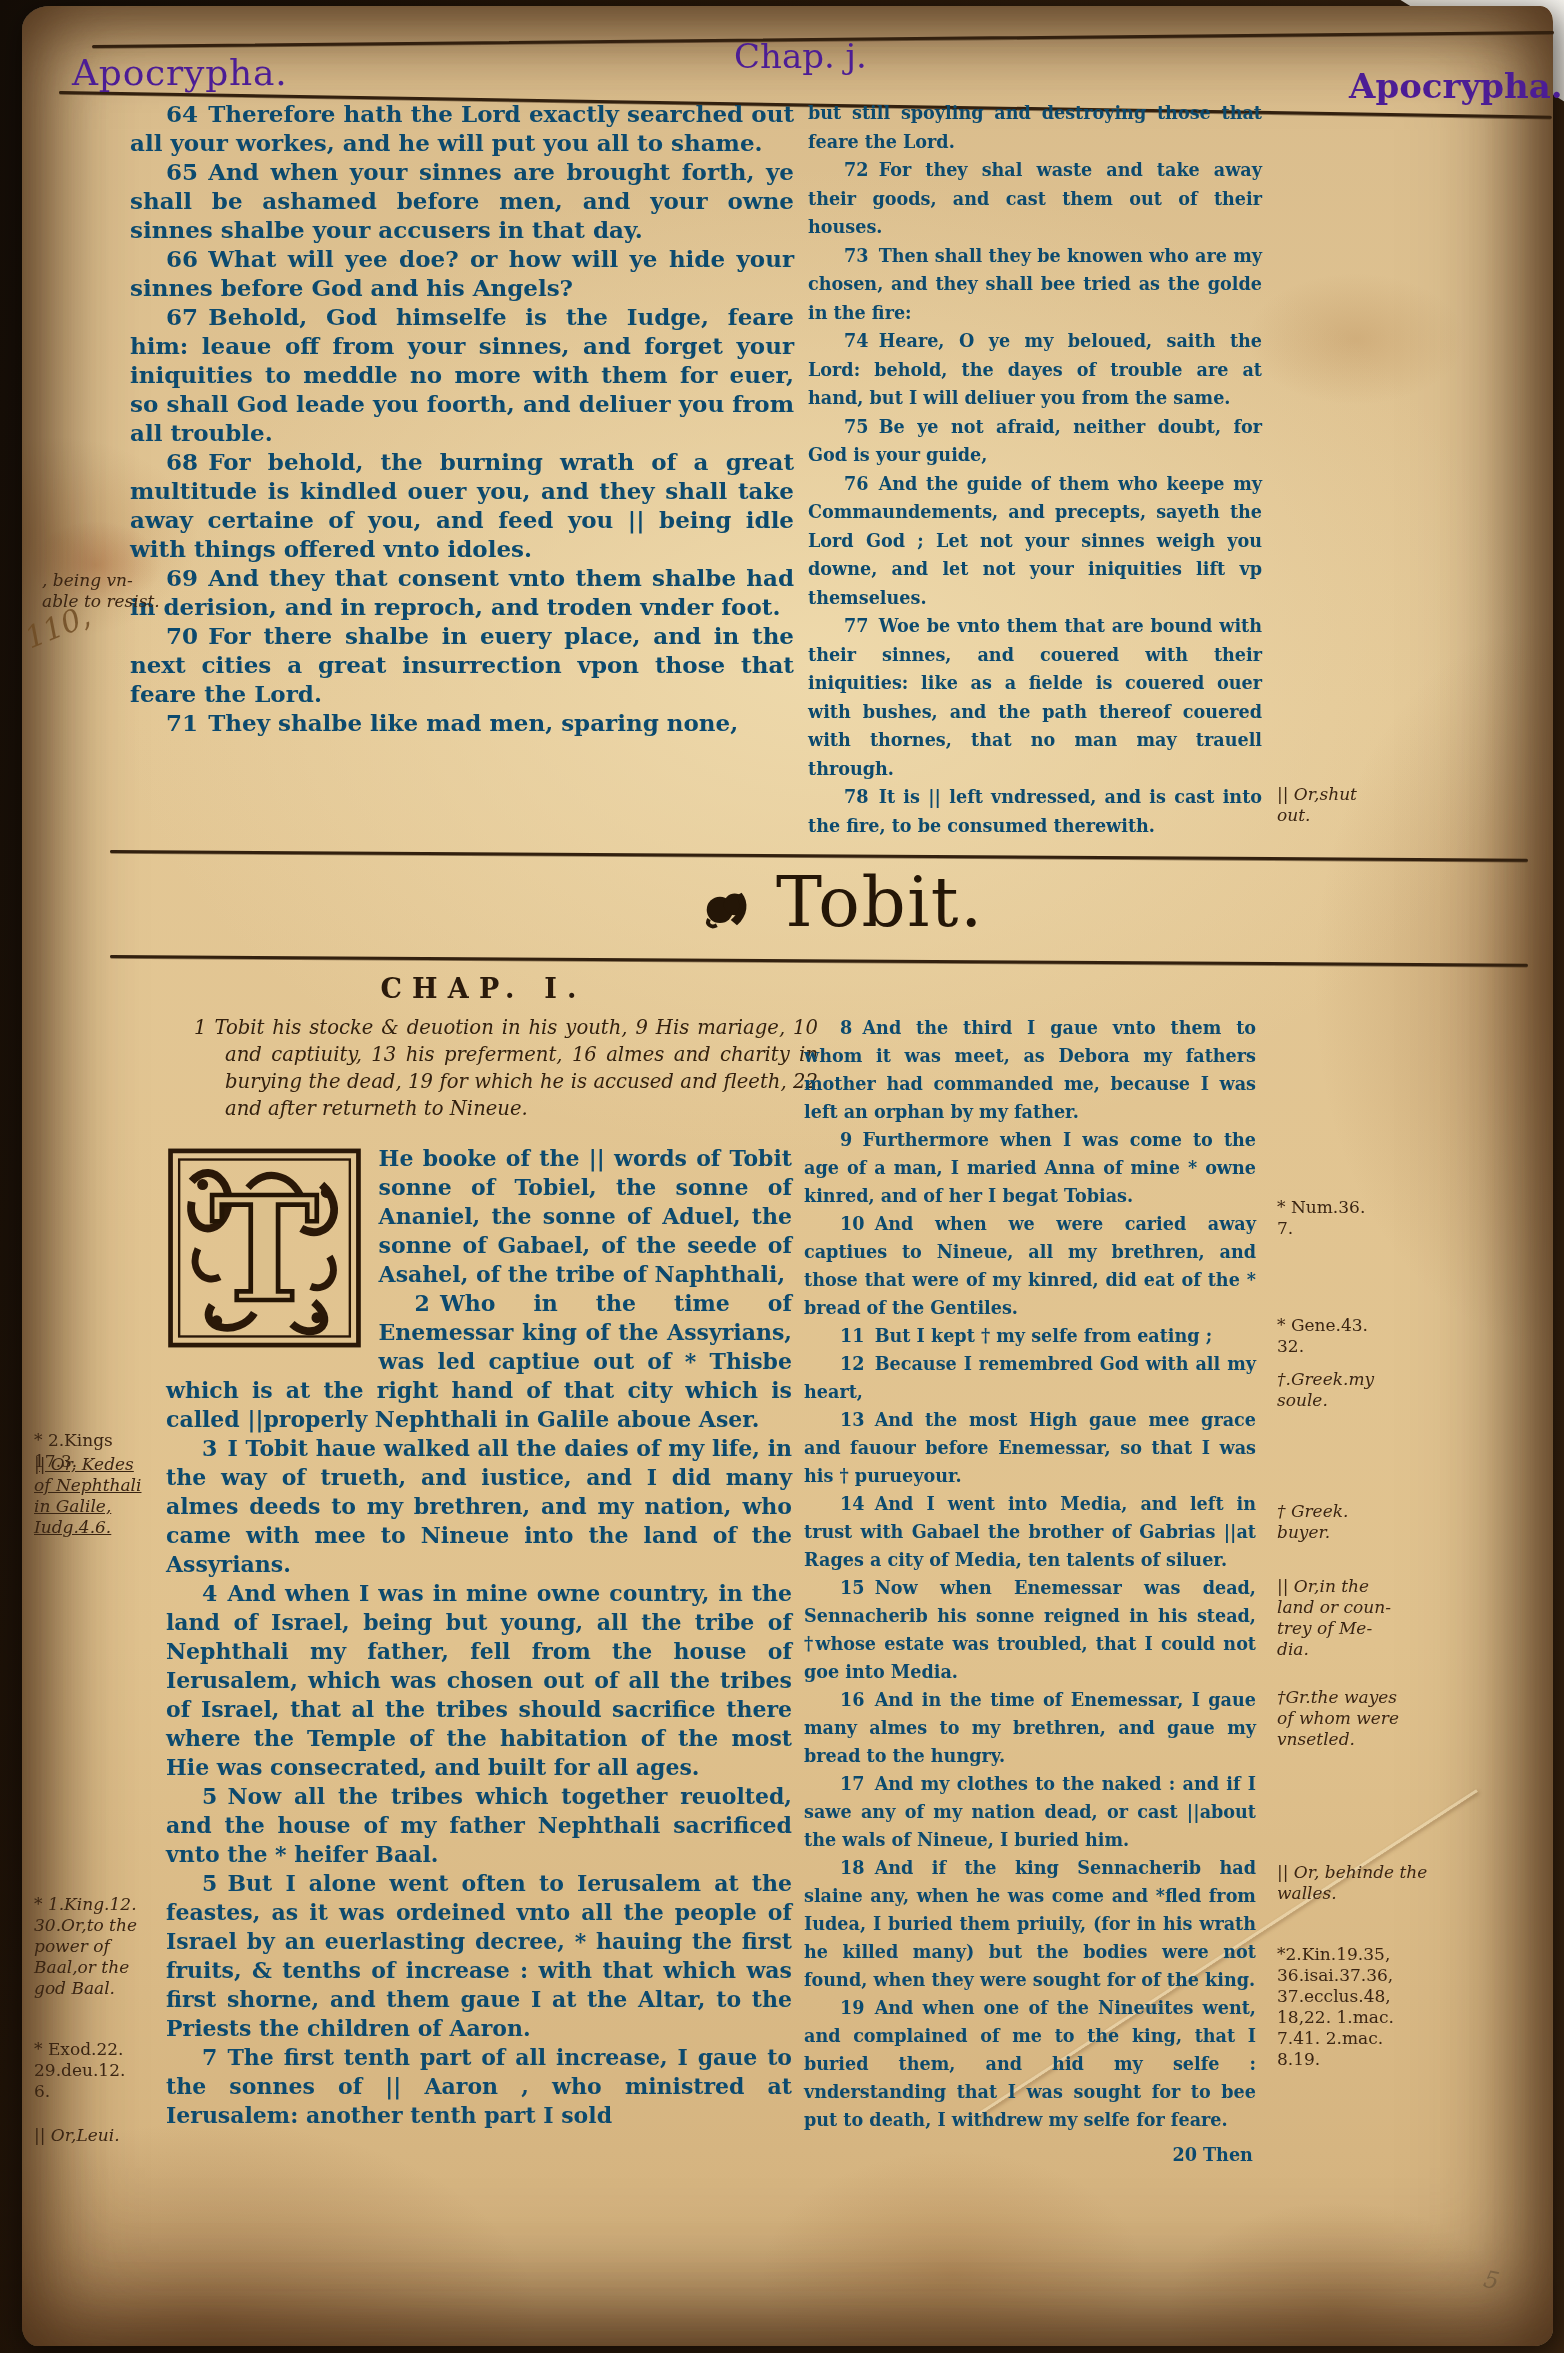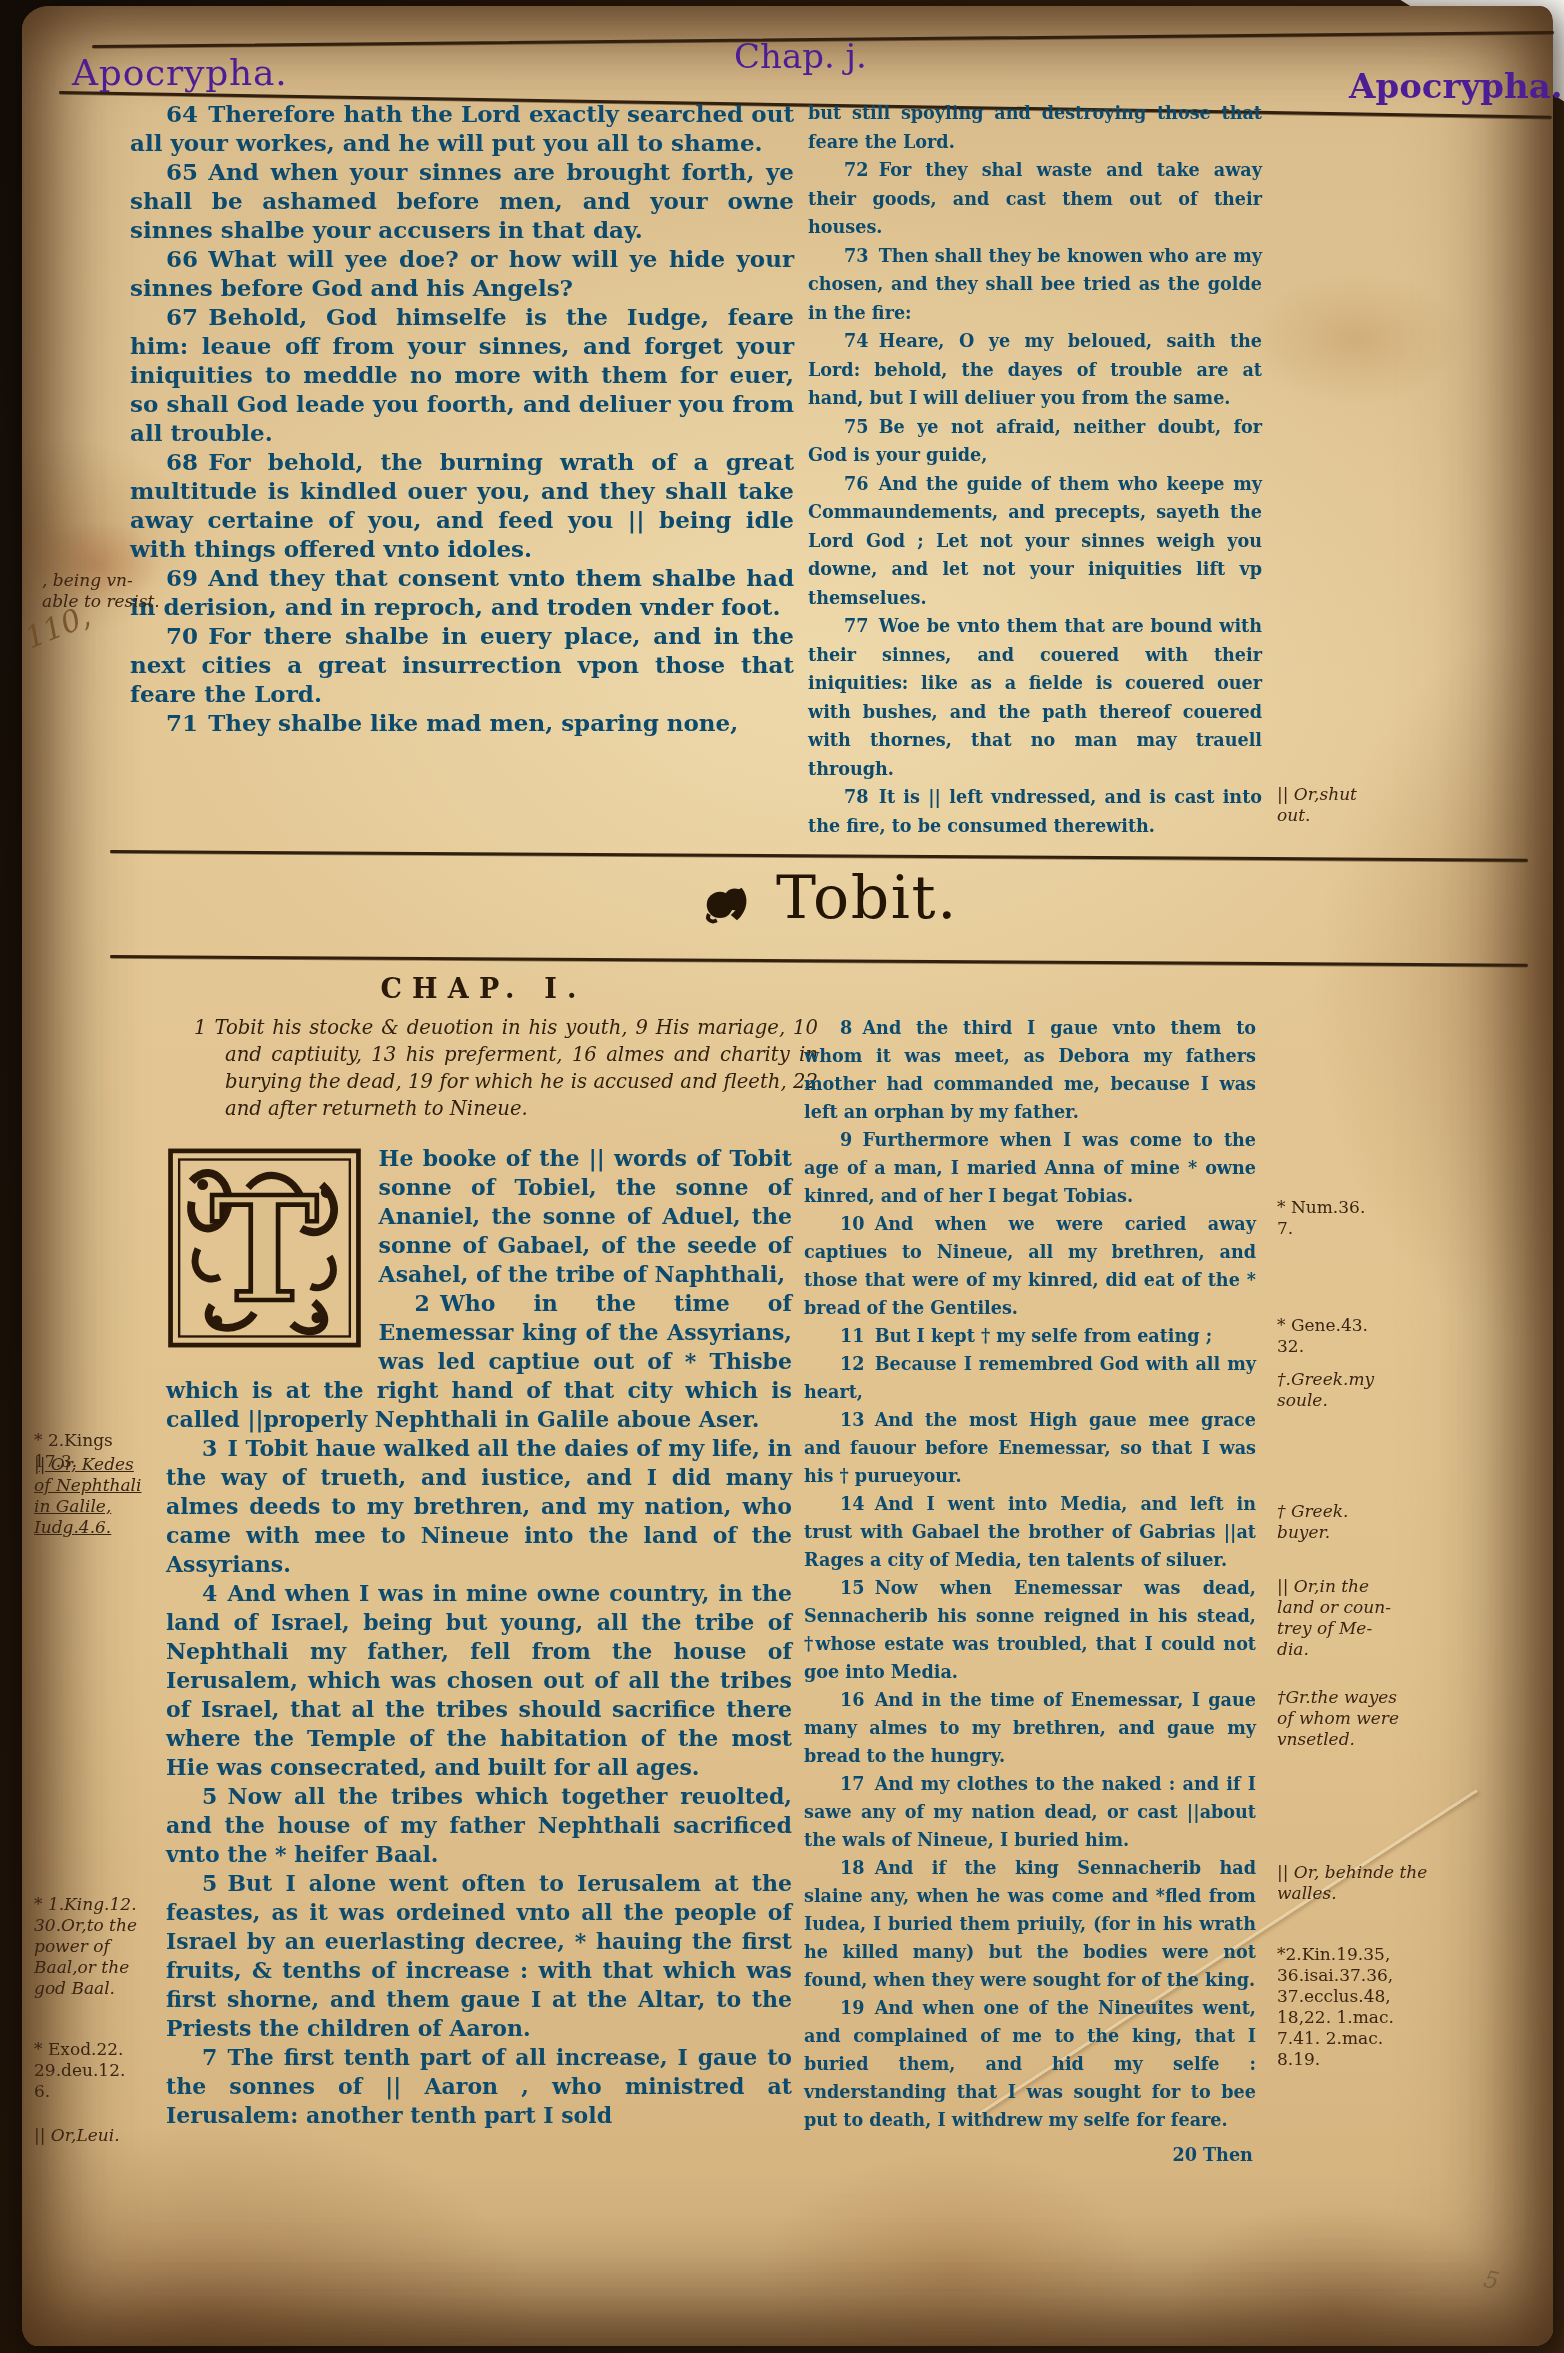--- a/index.html
+++ b/index.html
@@ -56,21 +56,21 @@
   #esd-right{left:808px;top:99px;width:454px;font-size:17.6px;line-height:28.5px;}
   #tobit-left{left:166px;top:1144px;width:626px;font-size:22px;line-height:29px;}
   #tobit-right{left:804px;top:1014px;width:452px;font-size:17.6px;line-height:28px;}
   .col p{margin:0;}
   p.verse{text-indent:36px;}
   p.lead, p.opening{text-indent:0;}
   .vnum{margin-right:10.2px;}
   p.catchword{text-align:right;text-indent:0;margin-top:7px;padding-right:3.1px;}
 
   #tobit-title-row{position:absolute;left:701px;top:862px;display:flex;align-items:center;color:#241607;}
-  #tobit-title{font-size:60px;letter-spacing:1.6px;color:#241607;}
+  #tobit-title{font-size:69px;letter-spacing:1.6px;color:#241607;}
   #fleuron{width:58px;height:45px;margin-right:17px;margin-top:11px;}
 
   #chap-heading{position:absolute;left:319px;top:973px;width:329px;text-align:center;
     font-size:27px;letter-spacing:10.2px;color:#2a1a0c;font-weight:bold;}
   #summary{position:absolute;left:194px;top:1014px;width:593px;font-style:italic;
     font-size:19.6px;line-height:27px;color:#33210f;text-align:justify;
     padding-left:31px;text-indent:-31px;}
 
   .dropcap{
     float:left;width:197px;height:202px;margin:3.1px 15.6px 6.3px 0;

